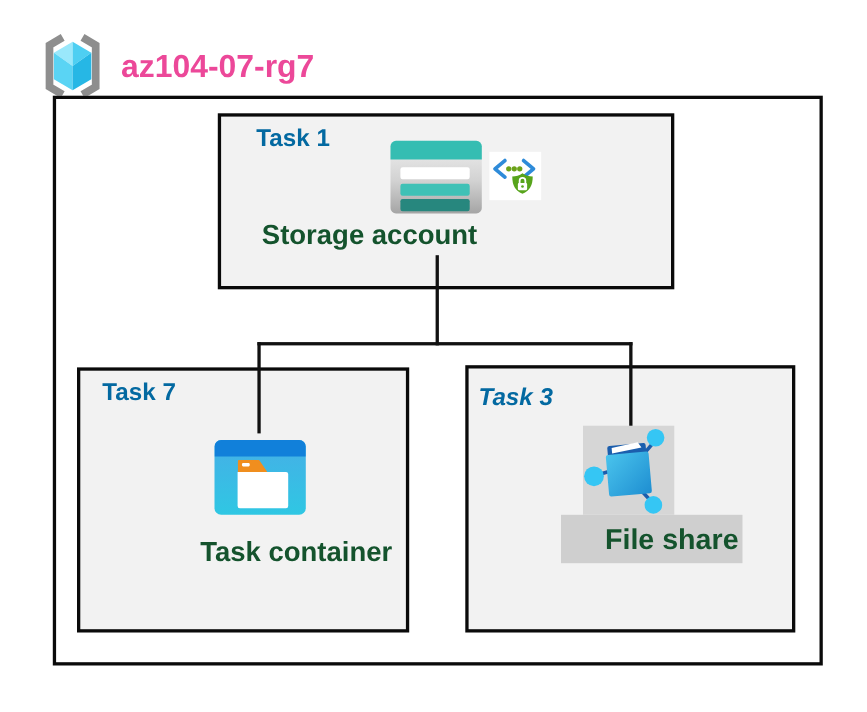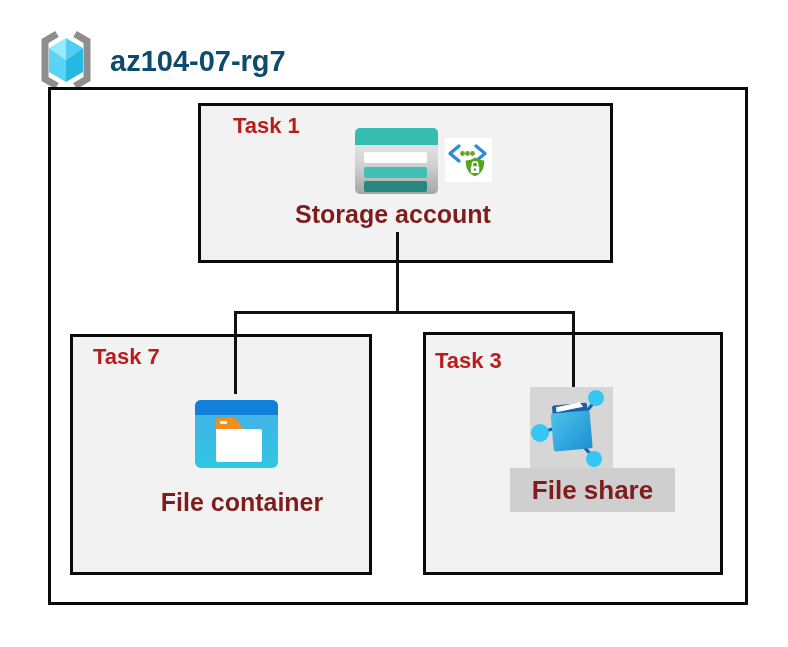--- a/index.html
+++ b/index.html
@@ -1,35 +1,35 @@
 <!DOCTYPE html>
 <html><head>
 <meta charset="utf-8">
 <style>
   html,body{margin:0;padding:0;background:#fff;}
   .page{position:relative;width:788px;height:647px;background:#ffffff;
         font-family:"Liberation Sans",sans-serif;overflow:hidden;}
   .abs{position:absolute;}
 
   
-  .rg-title{left:110px;top:45px;font-size:29px;font-weight:700;color:#0c4a6e;letter-spacing:0;}
+  .rg-title{left:110px;top:45px;font-size:29px;font-weight:700;color:#ec4899;letter-spacing:0;}
 
   
   .outer-box{left:48px;top:87px;width:694px;height:512px;border:3px solid #0a0a0a;background:#fff;}
   .task-box{background:#F2F2F2;border:3px solid #0a0a0a;}
   .task1{left:198px;top:103px;width:409px;height:154px;}
   .task2{left:70px;top:334px;width:296px;height:235px;}
-  .task3{left:423px;top:332px;width:294px;height:237px;}
-  .task-label{font-size:22px;font-weight:700;color:#b91c1c;}
+  .task3{left:423px;top:332px;width:294px;height:237px;font-style:italic;}
+  .task-label{font-size:22px;font-weight:700;color:#0369a1;}
 
   
   .conn{background:#111;}
 
   
-  .res-label{font-size:25px;font-weight:700;color:#7f1d1d;text-align:center;}
+  .res-label{font-size:25px;font-weight:700;color:#14532d;text-align:left;margin-left:40px;}
 
   
   .storage-icon{left:355px;top:128px;width:83px;height:66px;border-radius:5px;
      background:linear-gradient(180deg,#f0f0f0 0%,#d2d2d2 55%,#a5a5a5 100%);}
   .storage-band{position:absolute;left:0;top:0;right:0;height:17px;background:#35BDB2;border-radius:5px 5px 0 0;}
   .storage-stripe{position:absolute;left:9px;right:11px;height:11px;border-radius:2px;}
   .stripe-w{top:24px;background:#ffffff;}
   .stripe-t{top:39px;background:#3FC1B6;}
   .stripe-d{top:53px;background:#27877E;}
 
@@ -108,21 +108,21 @@
   <div class="abs res-label" style="left:198px;top:200px;width:390px;">Storage account</div>
 
   <div class="abs blob-icon">
     <div class="blob-topbar"></div>
     <div class="blob-tab">
       <div class="blob-tab-dash"></div>
     </div>
     <div class="blob-body"></div>
   </div>
 
-  <div class="abs res-label" style="left:142px;top:488px;width:200px;">File container</div>
+  <div class="abs res-label" style="left:142px;top:488px;width:200px;">Task container</div>
 
   <div class="abs fs-plate"></div>
   <svg class="abs" style="left:530px;top:387px;" width="83" height="81" viewBox="0 0 83 81">
     <defs>
       <linearGradient id="fsGrad" x1="0" y1="0" x2="1" y2="1">
         <stop offset="0" stop-color="#4AC4ED"></stop>
         <stop offset="1" stop-color="#1E8ED1"></stop>
       </linearGradient>
     </defs>
     <line x1="55" y1="26" x2="66" y2="13" stroke="#1B5EAD" stroke-width="3.2"></line>

